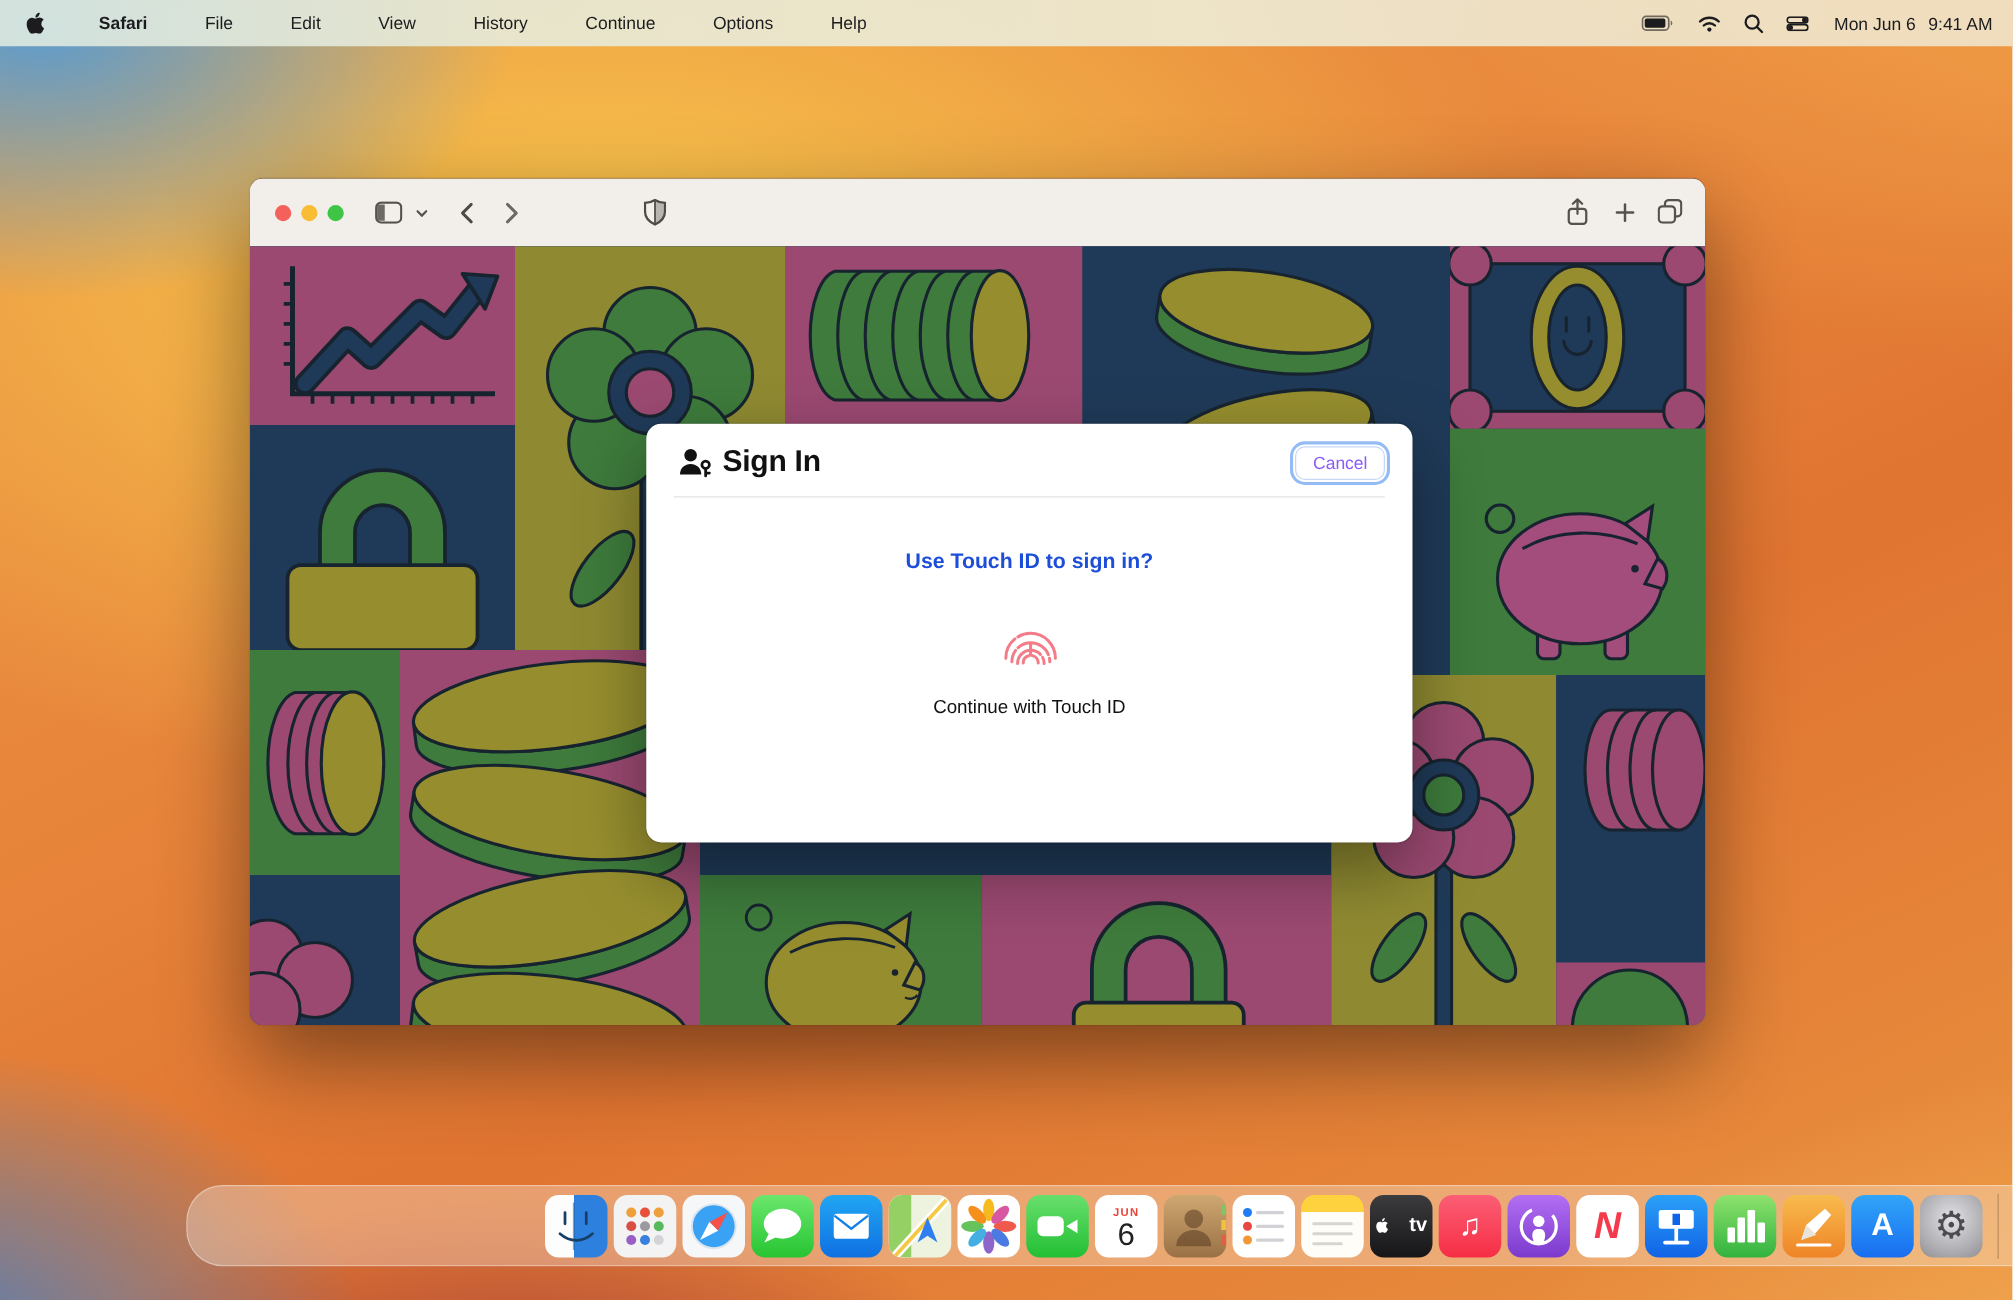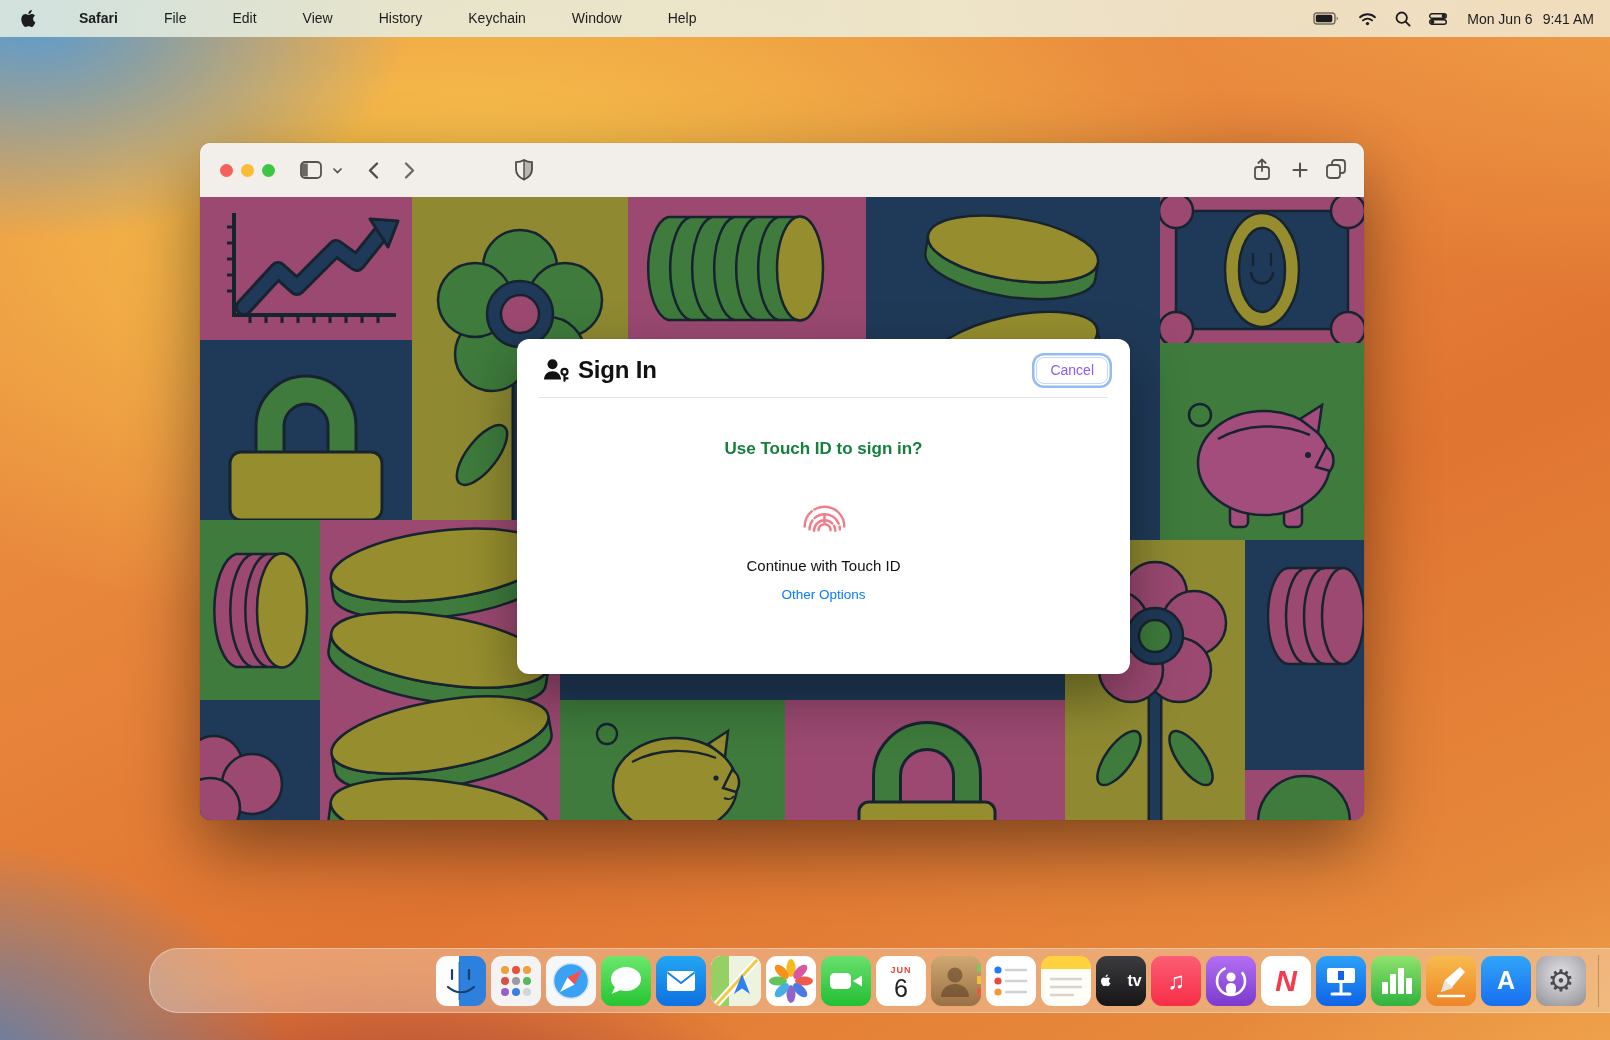--- a/index.html
+++ b/index.html
@@ -44,21 +44,21 @@
   .tile svg{display:block;}
   
   .dialog{position:absolute;left:317px;top:196px;width:613px;height:335px;background:#fff;border-radius:12px;
     box-shadow:0 22px 55px rgba(0,0,0,.38),0 0 1px rgba(0,0,0,.25);z-index:20;}
   .dlg-head{display:flex;align-items:center;padding:17px 22px 13px 26px;}
   .dlg-title{font-size:24px;font-weight:bold;color:#111;margin-left:9px;letter-spacing:-.2px;}
   .cancel-btn{margin-left:auto;background:#fff;border:1px solid #c6d8f6;border-radius:8px;height:27px;
     padding:0 13px;font-size:14px;color:#8b5cf6;font-family:inherit;
     box-shadow:0 0 0 1.5px #fff,0 0 0 4px #94bcf4;cursor:pointer;}
   .dlg-div{border:none;border-top:1px solid #e4e4e4;margin:0 22px;}
-  .dlg-heading{margin-top:41px;text-align:center;font-size:17px;font-weight:bold;color:#15803d;}
+  .dlg-heading{margin-top:41px;text-align:center;font-size:17px;font-weight:bold;color:#1d4ed8;}
   .dlg-body{width:432px;margin:11px auto 0;text-align:center;font-size:13.6px;line-height:19.5px;color:#1c1c1e;}
   .fp{display:block;margin:23px auto 0;}
   .dlg-continue{text-align:center;font-size:15px;color:#111;margin-top:15px;}
   .dlg-other{text-align:center;font-size:13.5px;color:#0a7aff;margin-top:13px;cursor:pointer;}
   
   .dock{position:absolute;left:149px;top:948px;width:1576px;height:65px;border-radius:29px;
     background:rgba(250,240,230,.34);border:1px solid rgba(255,255,255,.35);
     display:flex;align-items:center;justify-content:flex-end;gap:5px;padding:0 8px;box-sizing:border-box;z-index:40;}
   .dk{width:50px;height:50px;border-radius:11px;position:relative;flex:0 0 auto;display:flex;
       align-items:center;justify-content:center;overflow:hidden;}
@@ -104,22 +104,22 @@
     <span class="apple">
       <svg width="15" height="17" viewBox="0 0 15 17">
           <path fill="#1c1c1e" d="M12.1 9.1c0-2.2 1.8-3.2 1.9-3.3-1-1.5-2.6-1.7-3.2-1.7-1.4-.1-2.7.8-3.3.8-.7 0-1.8-.8-2.9-.8C3.2 4.1 1.8 5 1 6.3c-1.5 2.6-.4 6.5 1.1 8.6.7 1 1.6 2.2 2.7 2.1 1.1 0 1.5-.7 2.8-.7s1.7.7 2.9.7c1.2 0 1.9-1.1 2.6-2.1.8-1.2 1.2-2.4 1.2-2.5-.1 0-2.2-.9-2.2-3.3zM9.9 2.7c.6-.7 1-1.7.9-2.7-.9 0-1.9.6-2.5 1.3-.6.6-1 1.6-.9 2.6 1 .1 2-.5 2.5-1.2z"></path>
         </svg>
     </span>
     <span class="menu-item app">Safari</span>
     <span class="menu-item">File</span>
     <span class="menu-item">Edit</span>
     <span class="menu-item">View</span>
     <span class="menu-item">History</span>
-    <span class="menu-item">Keychain</span>
-    <span class="menu-item">Window</span>
+    <span class="menu-item">Continue</span>
+    <span class="menu-item">Options</span>
     <span class="menu-item">Help</span>
     <span class="mb-right">
       <span class="mb-ic">
         <svg width="27" height="13" viewBox="0 0 27 13">
             <rect x="1" y="1" width="21" height="11" rx="3" fill="none" stroke="#1c1c1e" stroke-width="1.4" opacity=".6"></rect>
             <rect x="2.8" y="2.8" width="16.5" height="7.4" rx="1.6" fill="#1c1c1e"></rect>
             <path d="M23.6 4.4a2.4 2.4 0 0 1 0 4.2z" fill="#1c1c1e" opacity=".6"></path>
           </svg>
       </span>
       <span class="mb-ic">
@@ -425,21 +425,20 @@
       <svg class="fp" width="58" height="60" viewBox="0 0 60 62">
         <g fill="none" stroke="#f27d88" stroke-width="2.5" stroke-linecap="round">
           <path d="M10 46a20.5 20.5 0 1 1 41 0" stroke-dasharray="18 3 44 3 40"></path>
           <path d="M15 49a15.7 15.7 0 1 1 31.4 0" stroke-dasharray="10 3 30 3 40"></path>
           <path d="M19.7 50.5a11 11 0 1 1 22 0" stroke-dasharray="26 3 20"></path>
           <path d="M24.4 50a6.2 6.2 0 1 1 12.4 0" stroke-dasharray="8 3 20"></path>
           <path d="M30.5 43.5v-9"></path>
         </g>
       </svg>
       <div class="dlg-continue">Continue with Touch ID</div>
-      <div class="dlg-other">Other Options</div>
     </div>
   </div>
 
   <div class="dock">
     <div class="dk finder">
       <svg width="50" height="50" viewBox="0 0 50 50">
           <g stroke="#173f66" stroke-width="2.2" stroke-linecap="round" fill="none">
             <path d="M16 14v9M33 14v9"></path>
             <path d="M12 31c8 7 18 7 26 0"></path>
           </g>

